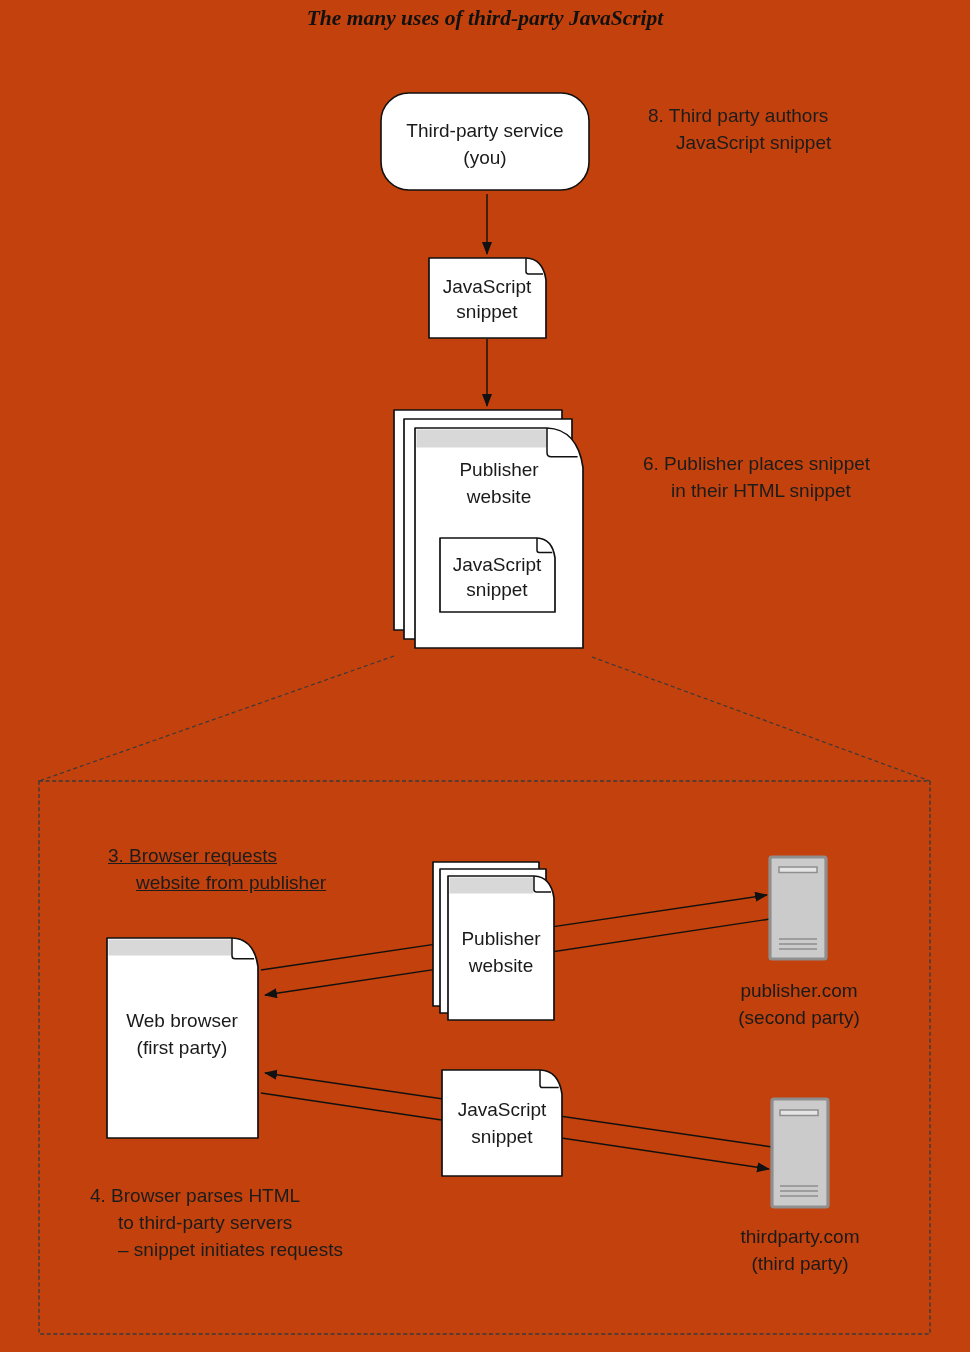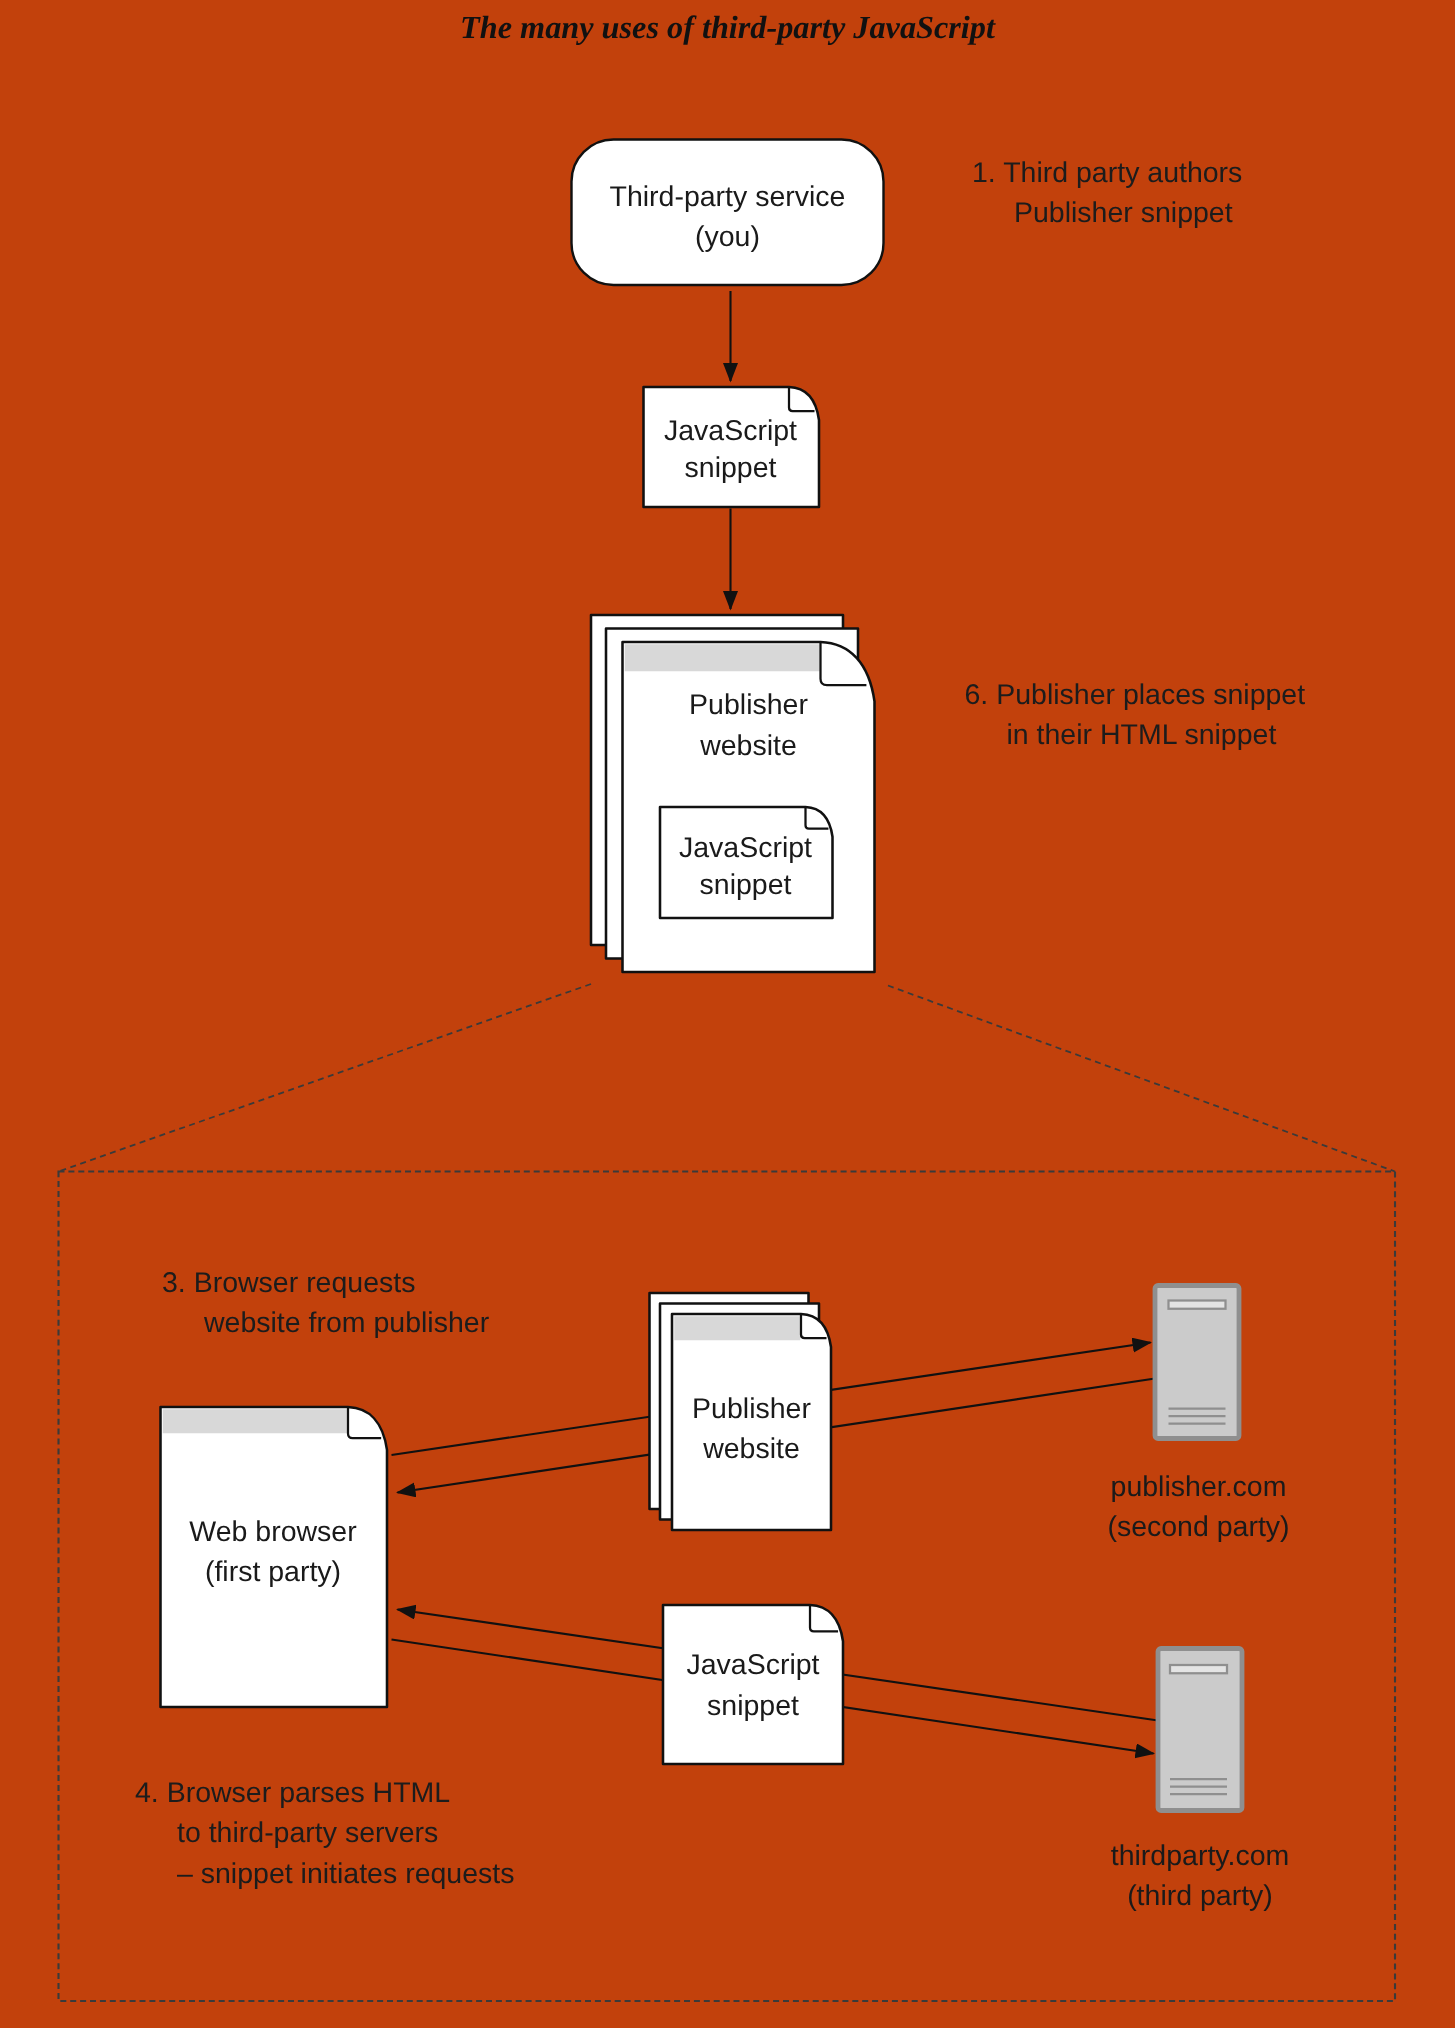--- a/index.html
+++ b/index.html
@@ -123,30 +123,30 @@
     <text class="node-text" x="502" y="1143">snippet</text>
 
     <text class="caption-text" x="799" y="997">publisher.com</text>
     <text class="caption-text" x="799" y="1024">(second party)</text>
 
     <text class="caption-text" x="800" y="1243">thirdparty.com</text>
     <text class="caption-text" x="800" y="1270">(third party)</text>
   </svg>
 
   <div class="step-label" style="left:648px;top:102px;">
-    <div>1. Third party authors</div>
-    <div class="cont">Publisher snippet</div>
+    <div>8. Third party authors</div>
+    <div class="cont">JavaScript snippet</div>
   </div>
 
   <div class="step-label" style="left:643px;top:450px;">
     <div>6. Publisher places snippet</div>
     <div class="cont">in their HTML snippet</div>
   </div>
 
-  <div class="step-label" style="left:108px;top:842px;">
+  <div class="step-label" style="left:108px;top:842px;text-decoration:underline;">
     <div>3. Browser requests</div>
     <div class="cont">website from publisher</div>
   </div>
 
   <div class="step-label" style="left:90px;top:1182px;">
     <div>4. Browser parses HTML</div>
     <div class="cont">to third-party servers</div>
     <div class="cont">– snippet initiates requests</div>
   </div>
 

